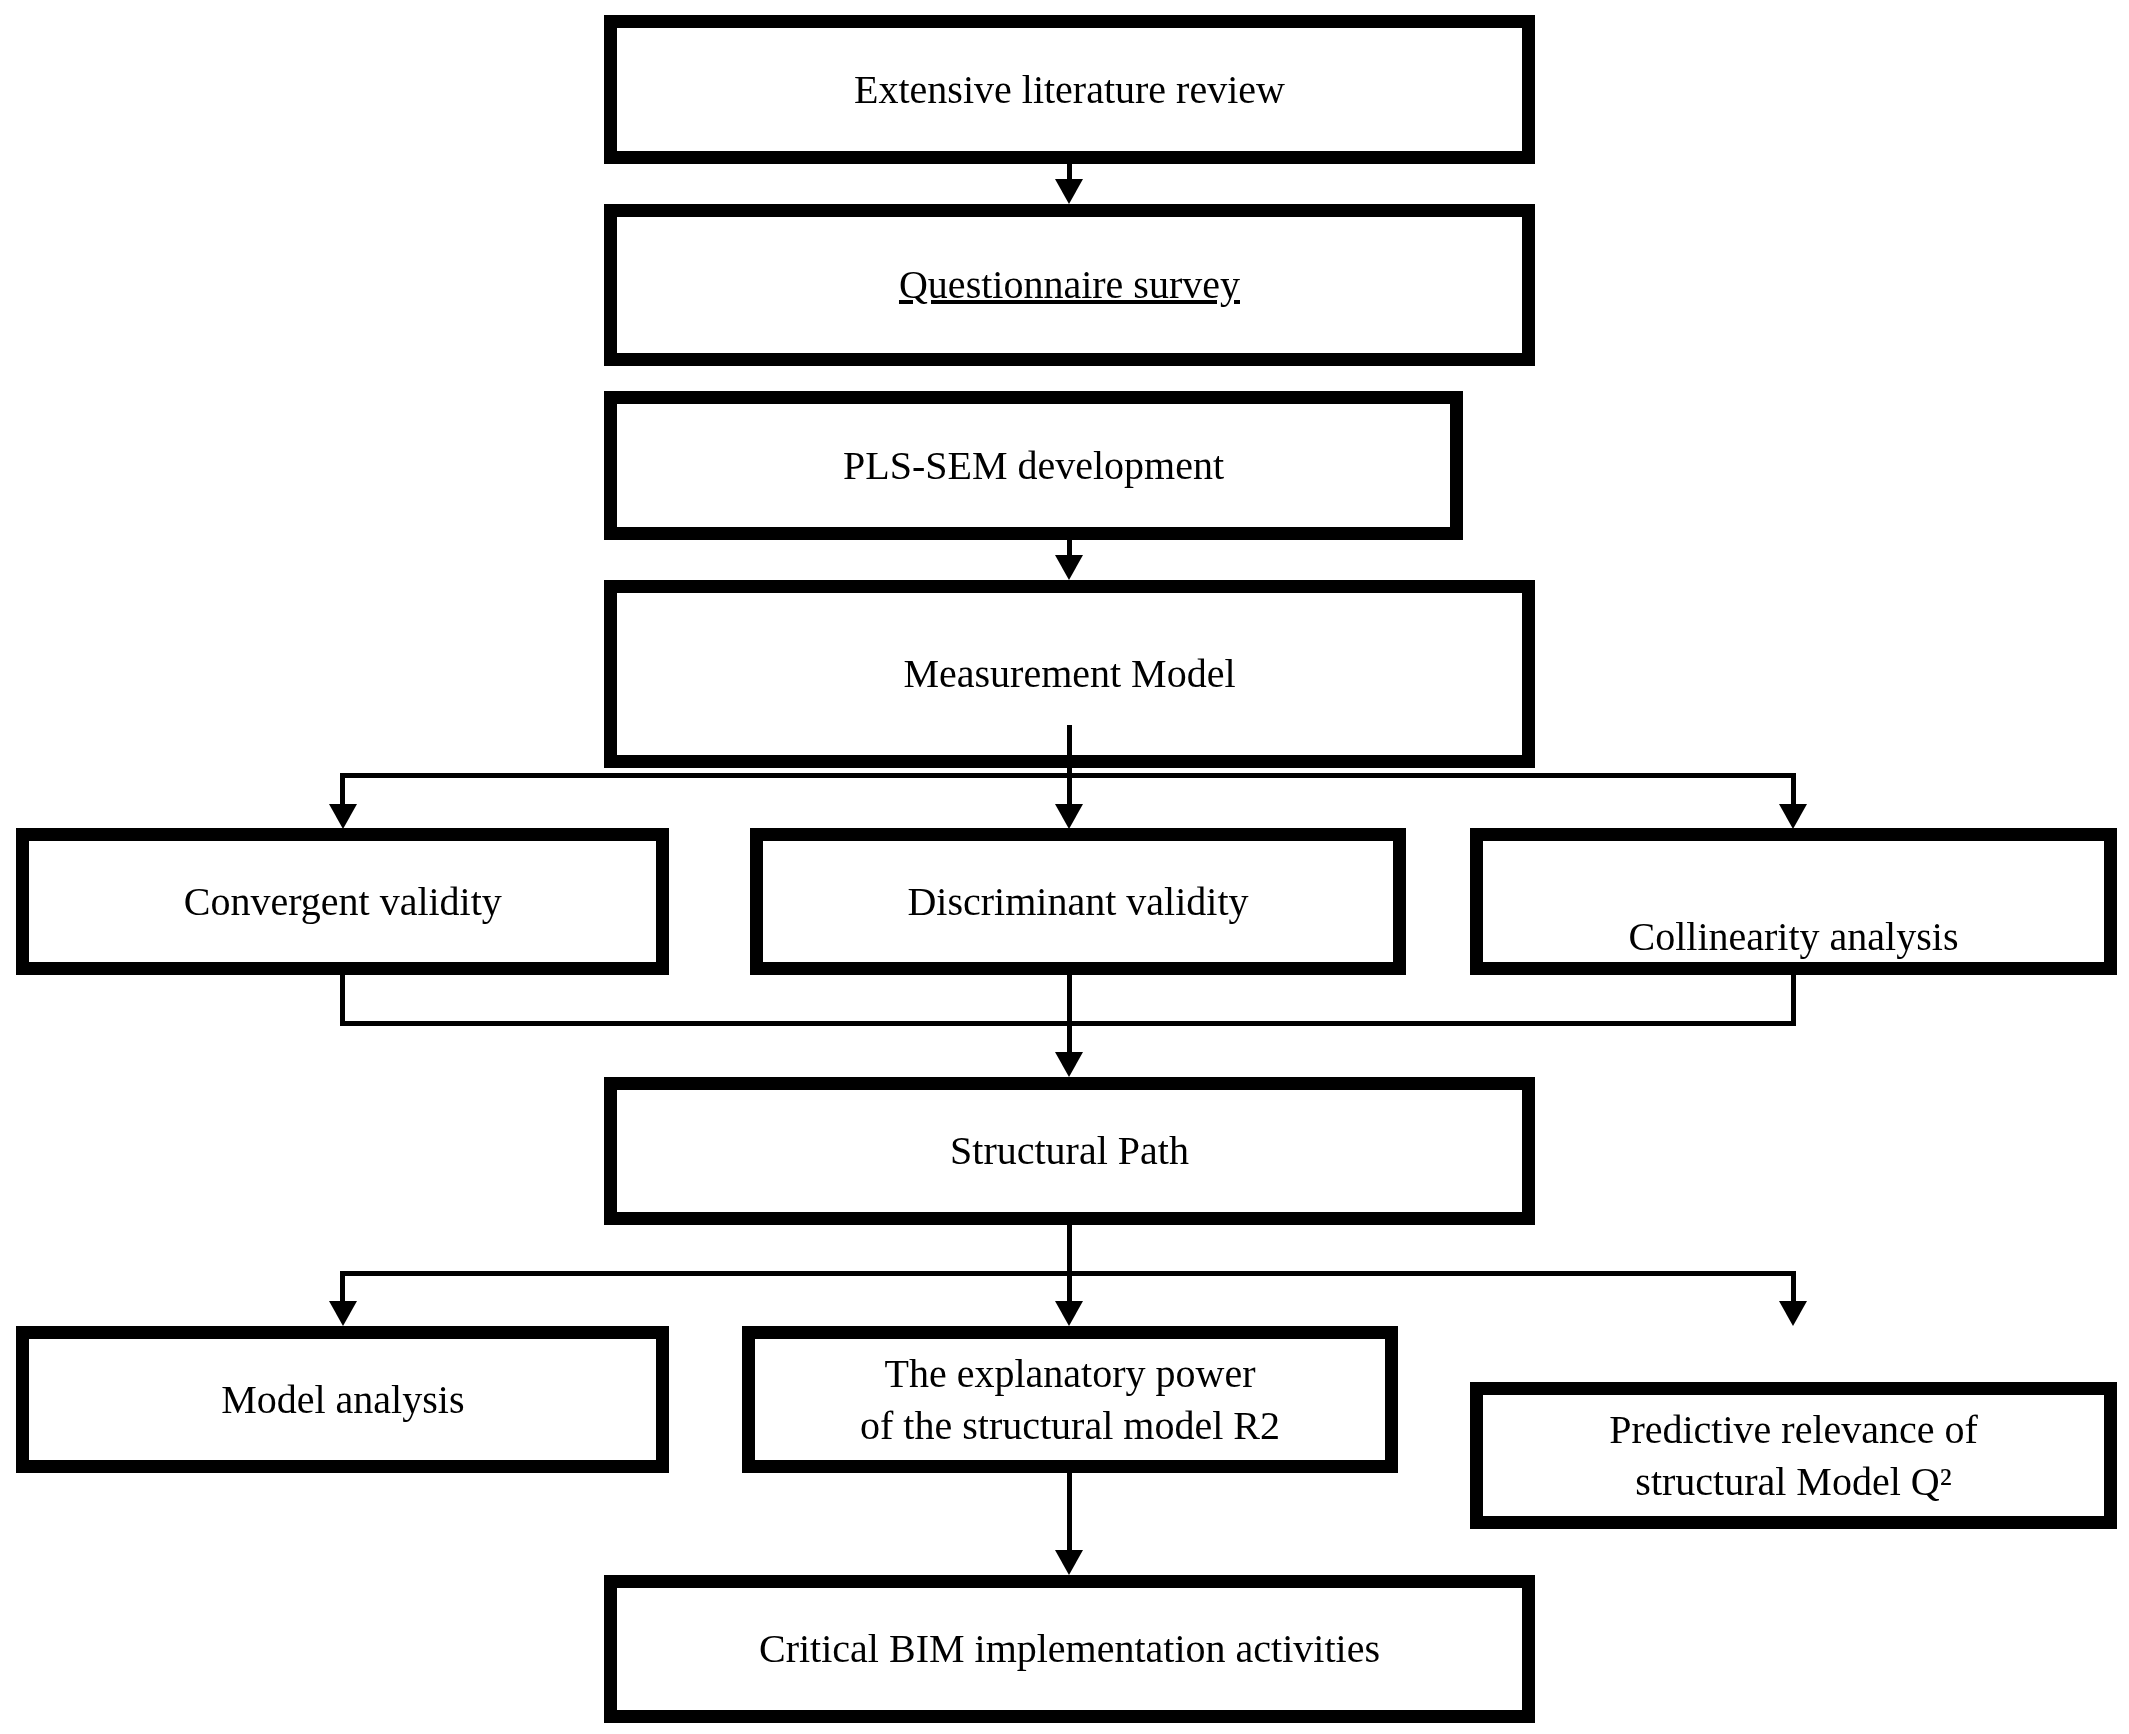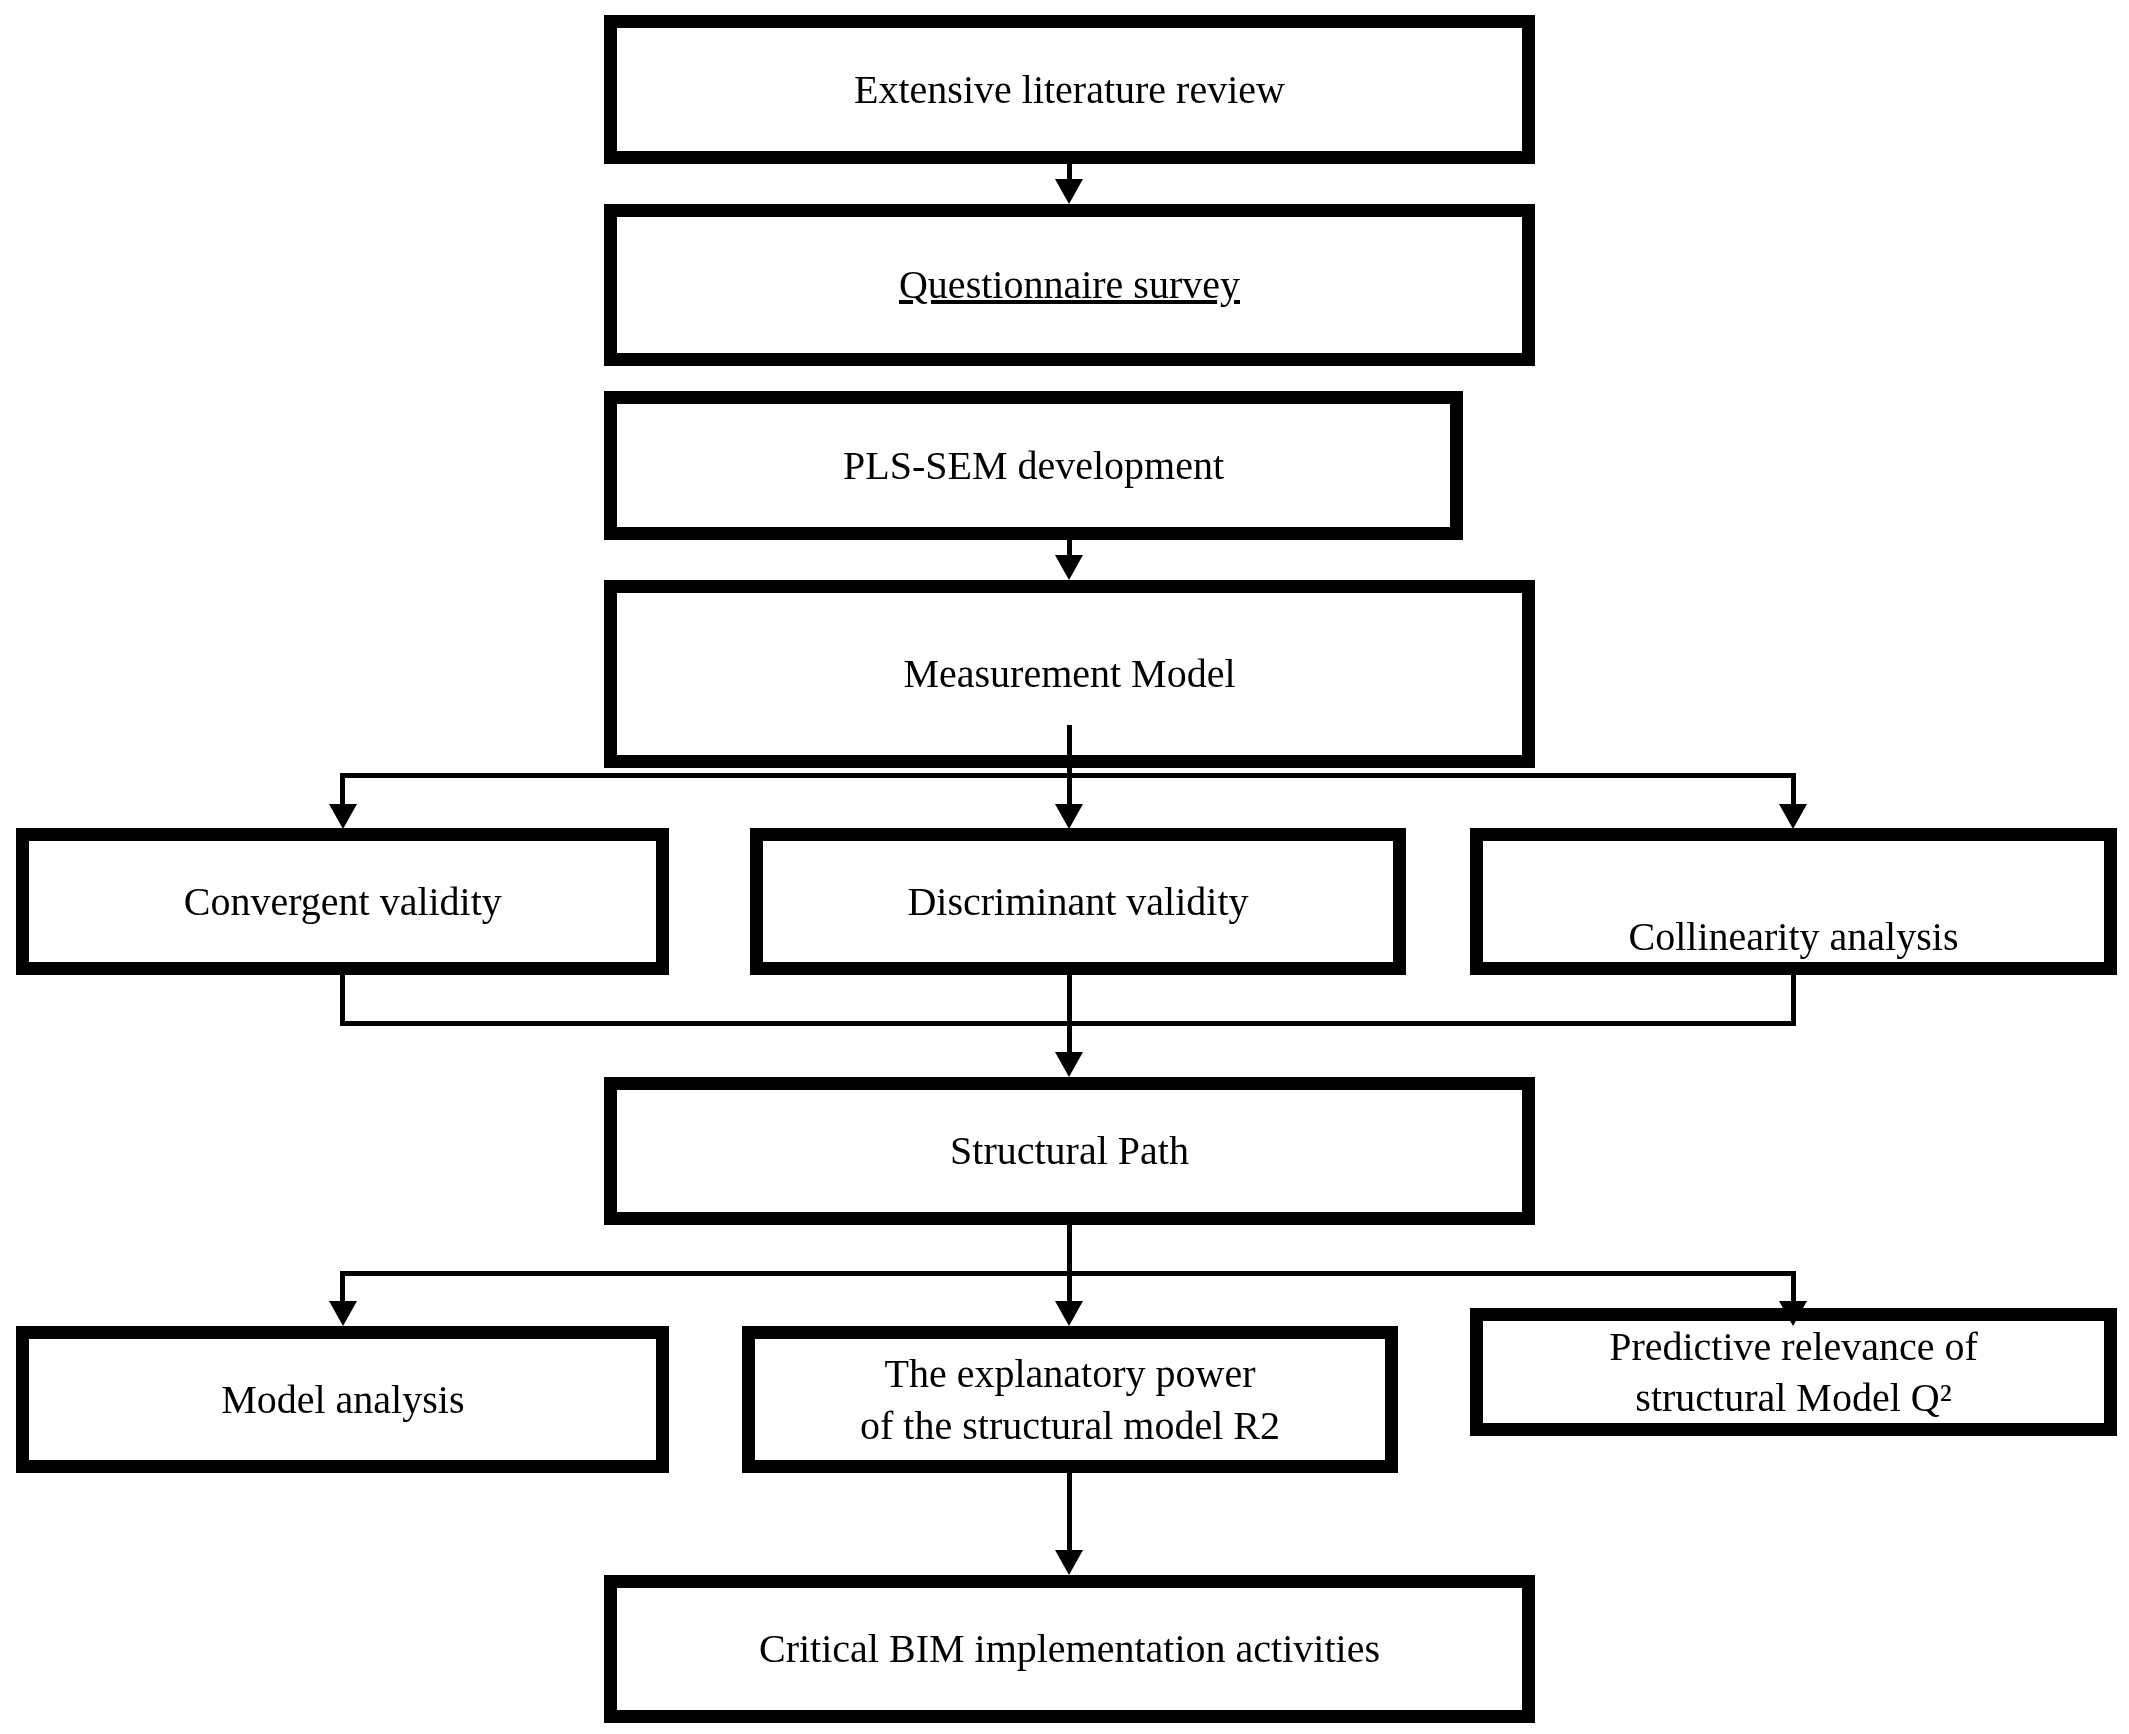--- a/index.html
+++ b/index.html
@@ -52,21 +52,21 @@
   #n-critical     { left: 604px;  top: 1575px; width: 931px; height: 148px; }
 
   
   #n-convergent   { left: 16.3px;   top: 828px; width: 653px; height: 147px; }
   #n-discriminant { left: 742px; top: 828px; width: 656px; height: 147px; margin-left: 8px; }
   #n-collinearity { left: 1470px; top: 828px; width: 647px;  height: 147px; justify-content: flex-end; }
 
   
   #n-path         { left: 16.3px;   top: 1326px; width: 653px; height: 147px; }
   #n-explanatory  { left: 742px; top: 1326px; width: 656px; height: 147px; }
-  #n-predictive   { left: 1470px; top: 1308px; width: 647px;  height: 128px; justify-content: flex-end; }
+  #n-predictive   { left: 1470px; top: 1382px; width: 647px;  height: 147px; }
 
   
   #c1-line  { left: 1067px; top: 163px;  width: 5.2px;    height: 18.3px; }
   #c1-head  { left: 1055px; top: 179px; }
 
   
   #c2-line  { left: 1067px; top: 540px;  width: 5.2px;    height: 17.6px; }
   #c2-head  { left: 1055px; top: 555px; }
 
   

